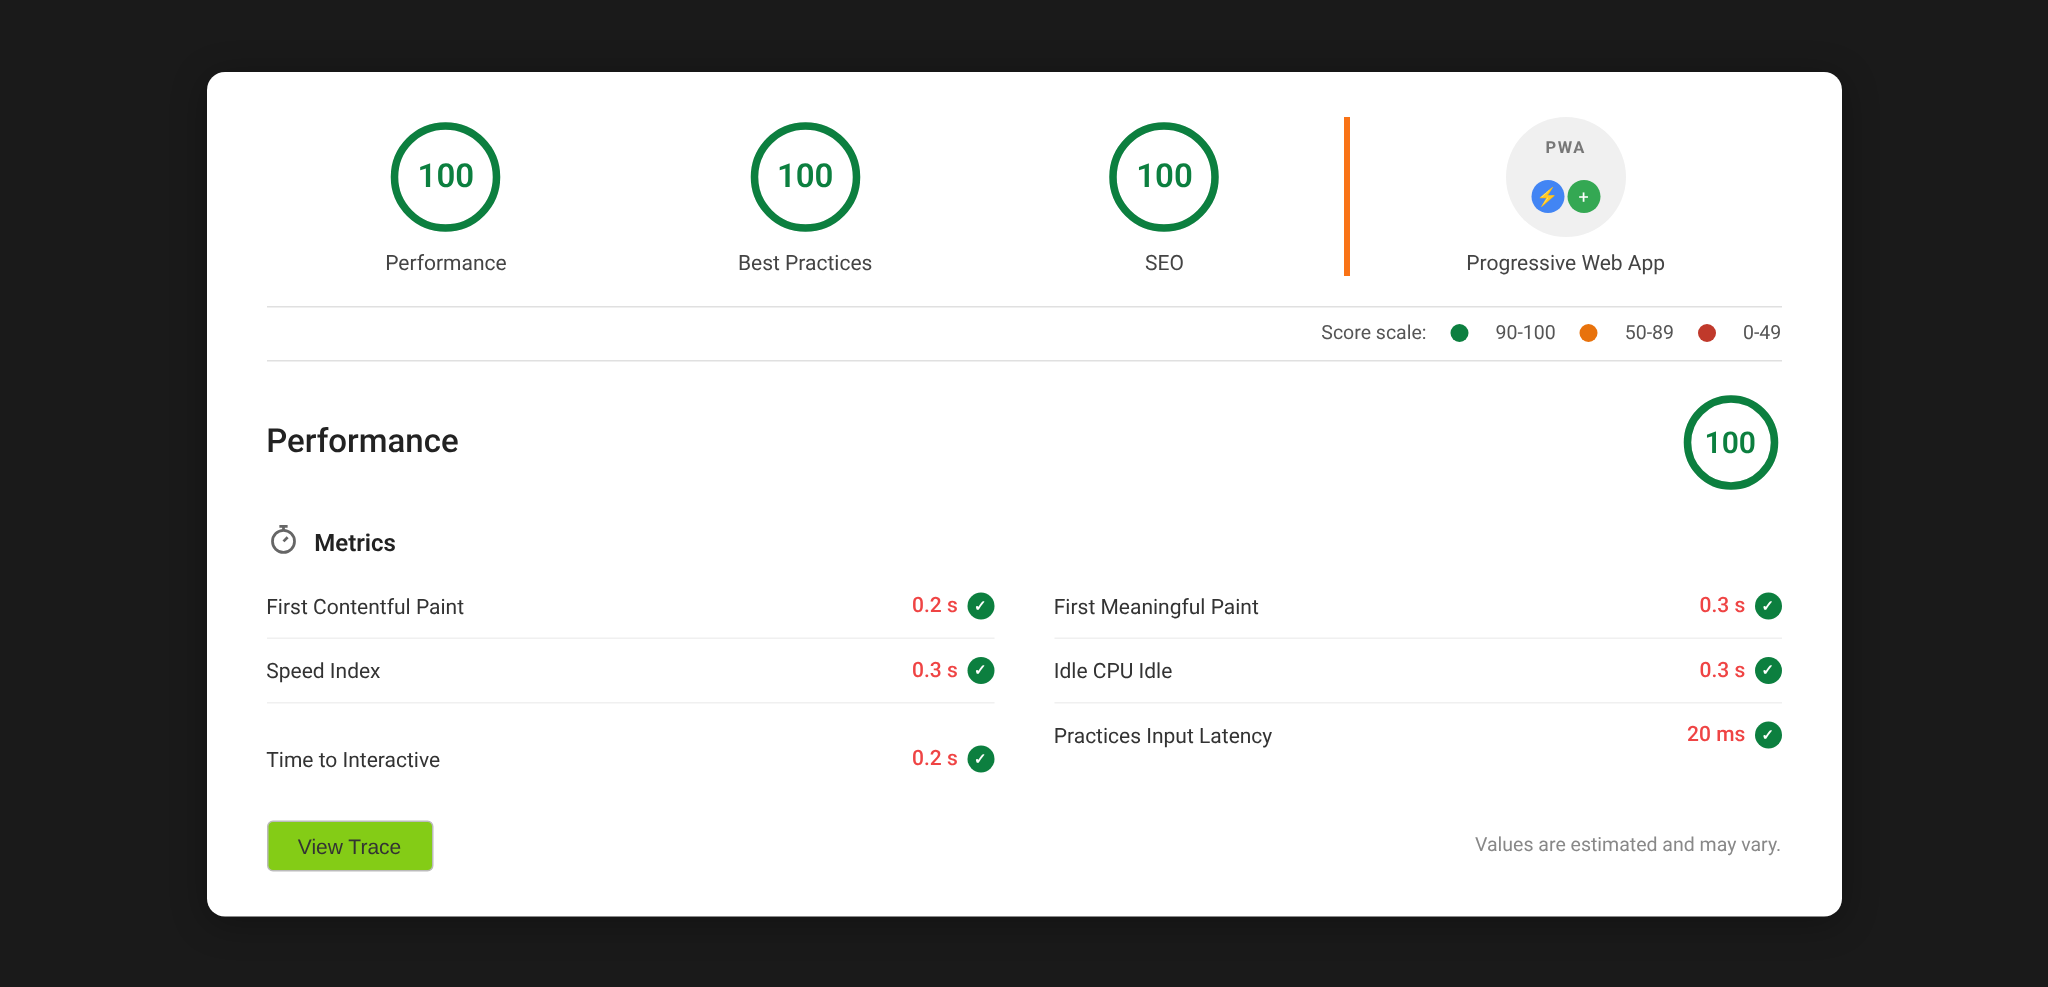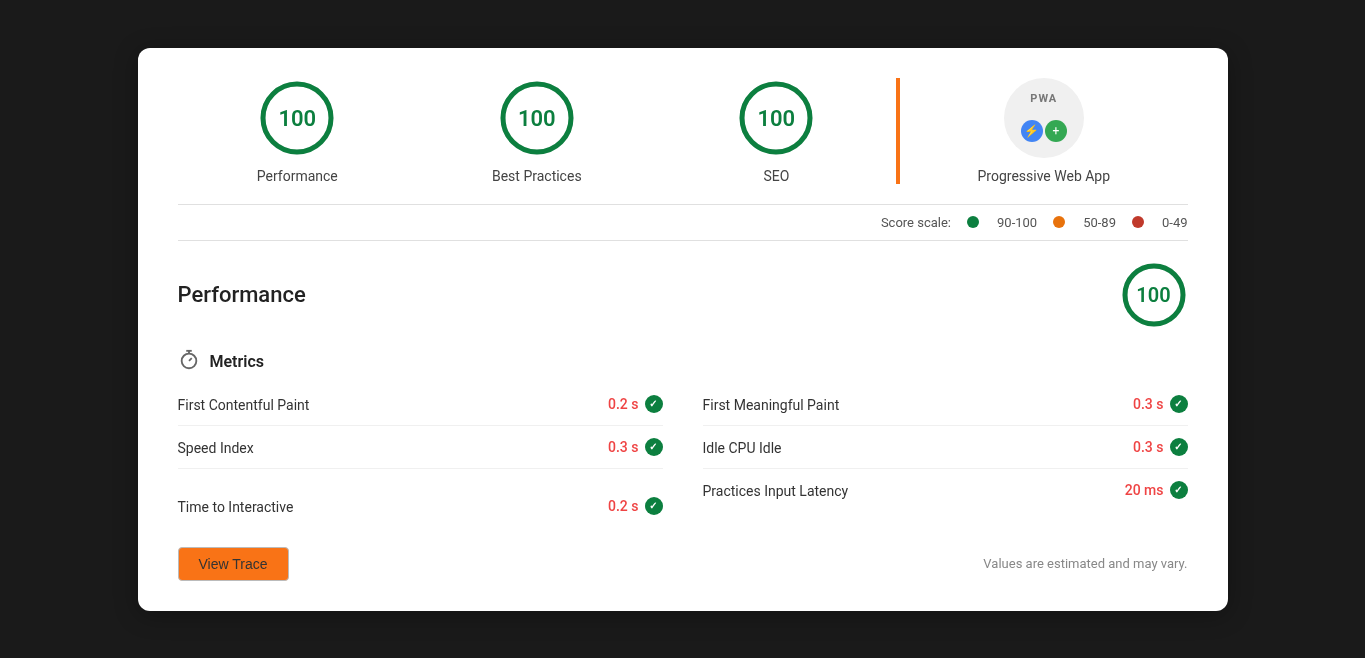--- a/index.html
+++ b/index.html
@@ -205,21 +205,21 @@
     }
     
     .footer-row {
       display: flex;
       align-items: center;
       justify-content: space-between;
       margin-top: 20px;
     }
     .view-trace-btn {
       border: 1px solid #bbb;
-      background: #f97316;
+      background: #84cc16;
       padding: 8px 20px;
       font-size: 14px;
       color: #333;
       border-radius: 4px;
       cursor: pointer;
     }
     .footer-note {
       font-size: 13px;
       color: #888;
     }

